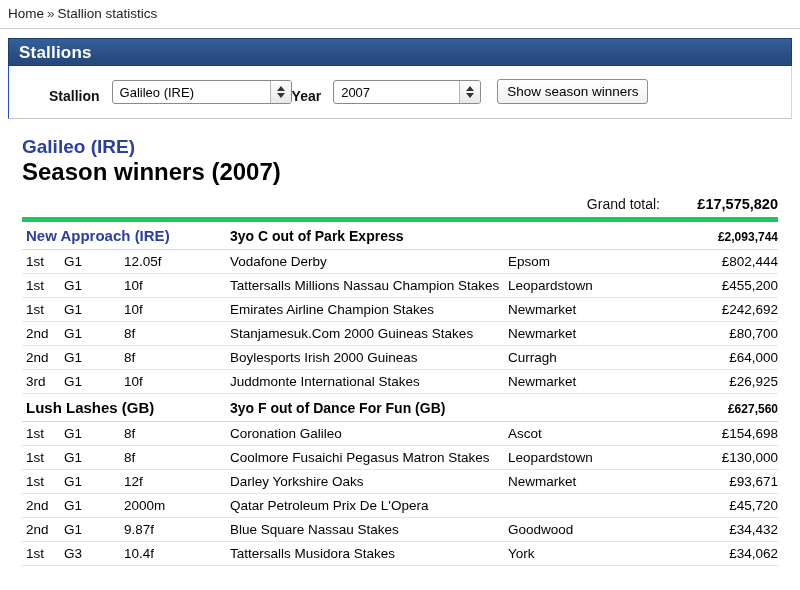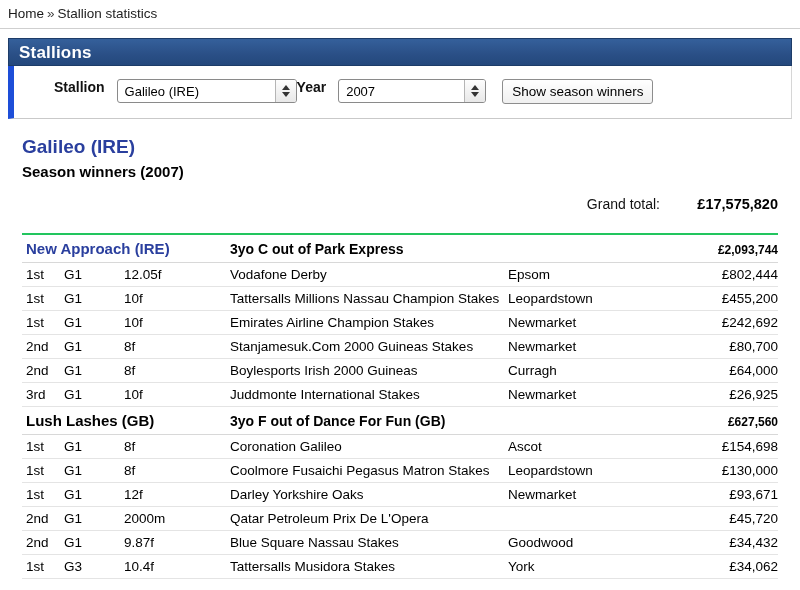--- a/index.html
+++ b/index.html
@@ -51,26 +51,26 @@
     font-weight: bold;
     font-size: 17px;
     line-height: 27px;
     padding-left: 10px;
     letter-spacing: 0.2px;
     box-sizing: border-box;
   }
   
   .controls {
     margin: 0 8px;
-    border-left: 6px solid #1d4ed8;
+    border-left: 1px solid #1d4ed8;
     border-right: 1px solid #d6d6d6;
     border-bottom: 1px solid #c9c9c9;
     padding: 13px 0 14px 0;
     display: flex;
-    align-items: flex-start;
+    align-items: flex-end;
     box-sizing: border-box;
   }
   .ctl-label {
     font-weight: bold;
     font-size: 14px;
     color: #111;
   }
   .lbl-stallion { margin-left: 40px; }
   .select-wrap {
     position: relative;
@@ -138,21 +138,21 @@
   }
   .stallion-title {
     color: #2a3f9e;
     font-weight: bold;
     font-size: 19px;
     line-height: 24px;
   }
   .season-title {
     color: #000;
     font-weight: bold;
-    font-size: 15px;
+    font-size: 24px;
     line-height: 24px;
     margin-top: 1px;
   }
   
   .grand-total-row {
     margin: 12px 22px 0 22px;
     display: flex;
     justify-content: flex-end;
     align-items: baseline;
     font-size: 14px;
@@ -160,22 +160,22 @@
   }
   .gt-label { color: #111; }
   .gt-value {
     font-weight: bold;
     width: 118px;
     text-align: right;
     font-size: 14.5px;
   }
   
   .table {
-    margin: 16px 22px 0 22px;
-    border-top: 2px solid #22c55e;
+    margin: 0 22px 0 22px;
+    border-top: 5px solid #22c55e;
   }
   .horse-header {
     display: flex;
     align-items: baseline;
     border-bottom: 1px solid #d8d8d8;
     padding: 5px 0 5px 0;
   }
   .horse-name {
     color: #2a3f9e;
     font-weight: bold;

